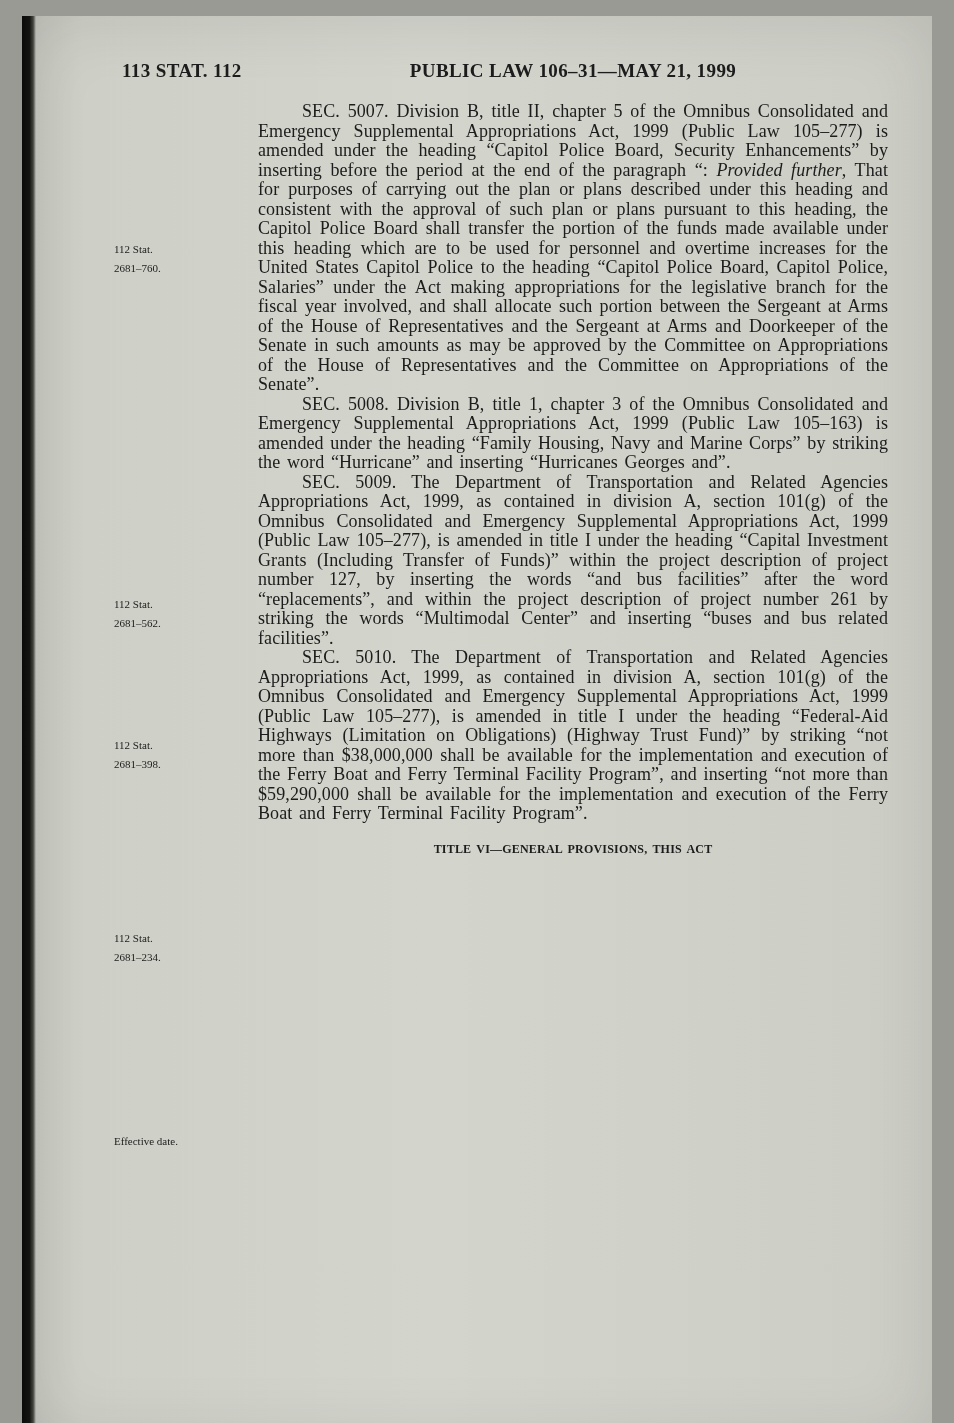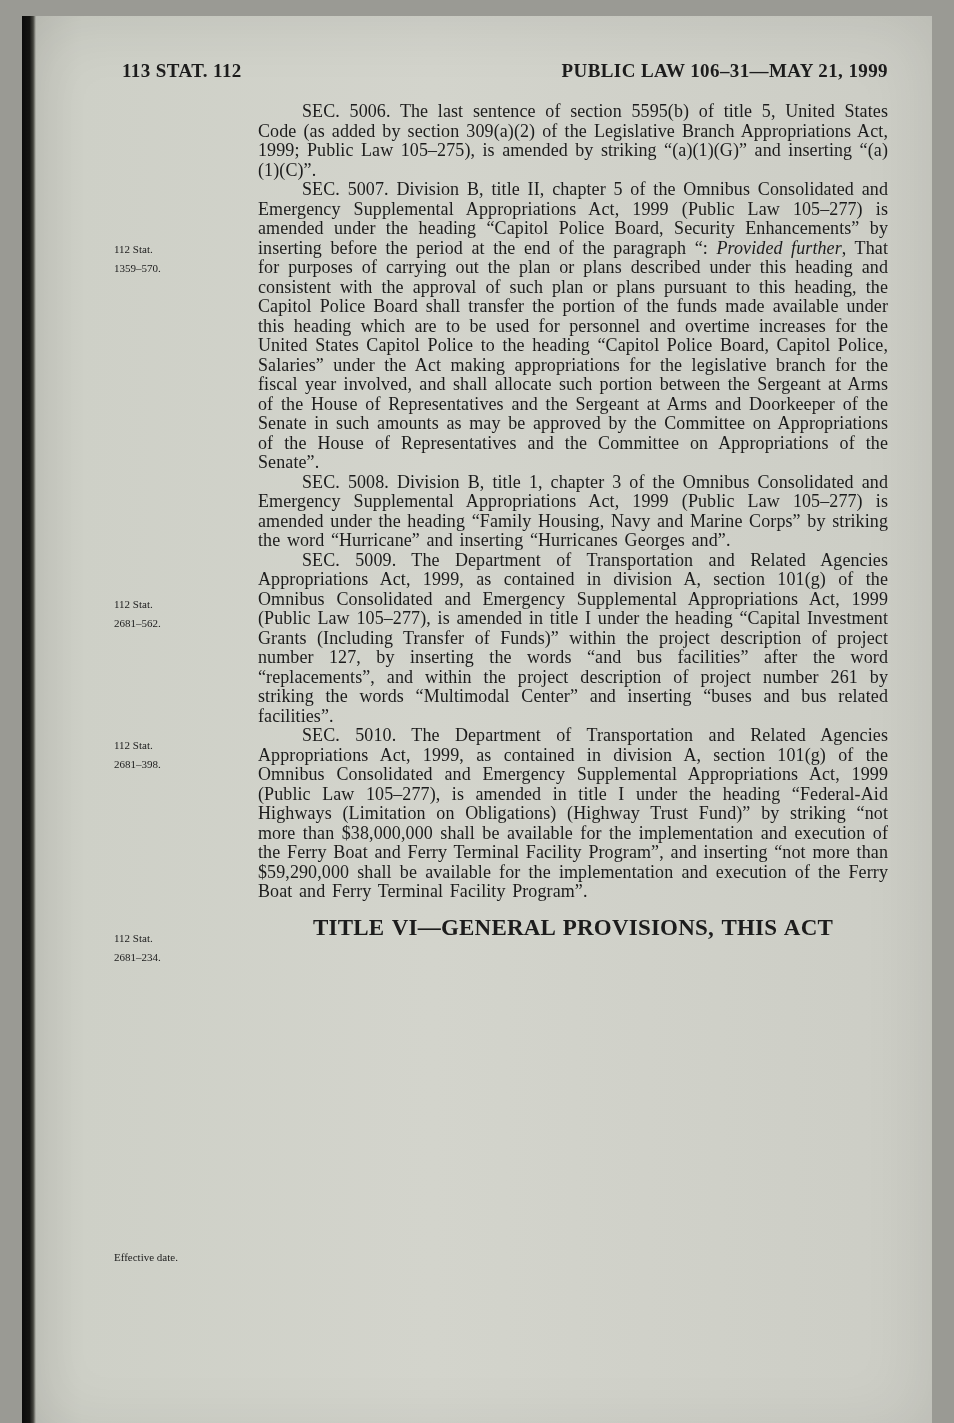--- a/index.html
+++ b/index.html
@@ -21,21 +21,21 @@
     background: linear-gradient(90deg, #0a0a0a 0px, #141412 55%, #45453f 80%, rgba(69,69,63,0) 100%);
   }
   .page-header {
     position: absolute;
     top: 44px; left: 0; right: 0;
     font-weight: bold;
     font-size: 19px;
     letter-spacing: 0.4px;
   }
   .header-left { position: absolute; left: 100px; top: 0; white-space: nowrap; }
-  .header-center { position: absolute; left: 236px; top: 0; width: 630px; text-align: right; white-space: nowrap; }
+  .header-center { position: absolute; left: 236px; top: 0; width: 630px; text-align: center; white-space: nowrap; }
   .margin-note {
     position: absolute;
     left: 92px;
     width: 140px;
     font-size: 11px;
     line-height: 19px;
   }
   .margin-note span { display: block; }
   .body-col {
     position: absolute;
@@ -44,21 +44,21 @@
     width: 630px;
     font-size: 18px;
     line-height: 19.5px;
     text-align: justify;
     word-spacing: 2px;
     letter-spacing: 0.1px;
   }
   .body-col p { margin: 0; text-indent: 44px; }
   .body-col p em { }
   .title-heading {
-    font-size: 23px;
+    font-size: 12px;
     font-weight: bold;
     text-align: center;
     text-indent: 0;
     margin: 16px 0 13px 0;
     letter-spacing: 0.2px;
   }
 </style>
 </head>
 <body>
 
@@ -66,48 +66,47 @@
 
   <div class="scan-edge"></div>
 
   <header class="page-header">
     <span class="header-left">113 STAT. 112</span>
     <span class="header-center">PUBLIC LAW 106–31—MAY 21, 1999</span>
   </header>
 
   <div class="margin-note" style="top:224px">
     <span>112 Stat.</span>
-    <span>1359–570.</span>
+    <span>2681–760.</span>
   </div>
 
   <div class="margin-note" style="top:579px">
     <span>112 Stat.</span>
     <span>2681–562.</span>
   </div>
 
   <div class="margin-note" style="top:720px">
     <span>112 Stat.</span>
     <span>2681–398.</span>
   </div>
 
   <div class="margin-note" style="top:913px">
     <span>112 Stat.</span>
     <span>2681–234.</span>
   </div>
 
-  <div class="margin-note" style="top:1232px">
+  <div class="margin-note" style="top:1116px">
     <span>Effective date.</span>
   </div>
 
   <main class="body-col">
-    <p>SEC. 5006. The last sentence of section 5595(b) of title 5, United States Code (as added by section 309(a)(2) of the Legislative Branch Appropriations Act, 1999; Public Law 105–275), is amended by striking “(a)(1)(G)” and inserting “(a)(1)(C)”.</p>
 
     <p><span>SEC. 5007. Division B, title II, chapter 5 of the Omnibus Consolidated and Emergency Supplemental Appropriations Act, 1999 (Public Law 105–277) is amended under the heading “Capitol Police Board, Security Enhancements” by inserting before the period at the end of the paragraph “: </span><em>Provided further</em><span>, That for purposes of carrying out the plan or plans described under this heading and consistent with the approval of such plan or plans pursuant to this heading, the Capitol Police Board shall transfer the portion of the funds made available under this heading which are to be used for personnel and overtime increases for the United States Capitol Police to the heading “Capitol Police Board, Capitol Police, Salaries” under the Act making appropriations for the legislative branch for the fiscal year involved, and shall allocate such portion between the Sergeant at Arms of the House of Representatives and the Sergeant at Arms and Doorkeeper of the Senate in such amounts as may be approved by the Committee on Appropriations of the House of Representatives and the Committee on Appropriations of the Senate”.</span></p>
 
-    <p>SEC. 5008. Division B, title 1, chapter 3 of the Omnibus Consolidated and Emergency Supplemental Appropriations Act, 1999 (Public Law 105–277) is amended under the heading “Family Housing, Navy and Marine Corps” by striking the word “Hurricane” and inserting “Hurricanes Georges and”.</p>
+    <p>SEC. 5008. Division B, title 1, chapter 3 of the Omnibus Consolidated and Emergency Supplemental Appropriations Act, 1999 (Public Law 105–163) is amended under the heading “Family Housing, Navy and Marine Corps” by striking the word “Hurricane” and inserting “Hurricanes Georges and”.</p>
 
     <p>SEC. 5009. The Department of Transportation and Related Agencies Appropriations Act, 1999, as contained in division A, section 101(g) of the Omnibus Consolidated and Emergency Supplemental Appropriations Act, 1999 (Public Law 105–277), is amended in title I under the heading “Capital Investment Grants (Including Transfer of Funds)” within the project description of project number 127, by inserting the words “and bus facilities” after the word “replacements”, and within the project description of project number 261 by striking the words “Multimodal Center” and inserting “buses and bus related facilities”.</p>
 
     <p>SEC. 5010. The Department of Transportation and Related Agencies Appropriations Act, 1999, as contained in division A, section 101(g) of the Omnibus Consolidated and Emergency Supplemental Appropriations Act, 1999 (Public Law 105–277), is amended in title I under the heading “Federal-Aid Highways (Limitation on Obligations) (Highway Trust Fund)” by striking “not more than $38,000,000 shall be available for the implementation and execution of the Ferry Boat and Ferry Terminal Facility Program”, and inserting “not more than $59,290,000 shall be available for the implementation and execution of the Ferry Boat and Ferry Terminal Facility Program”.</p>
 
 
     <h2 class="title-heading">TITLE VI—GENERAL PROVISIONS, THIS ACT</h2>
 
   </main>
 

